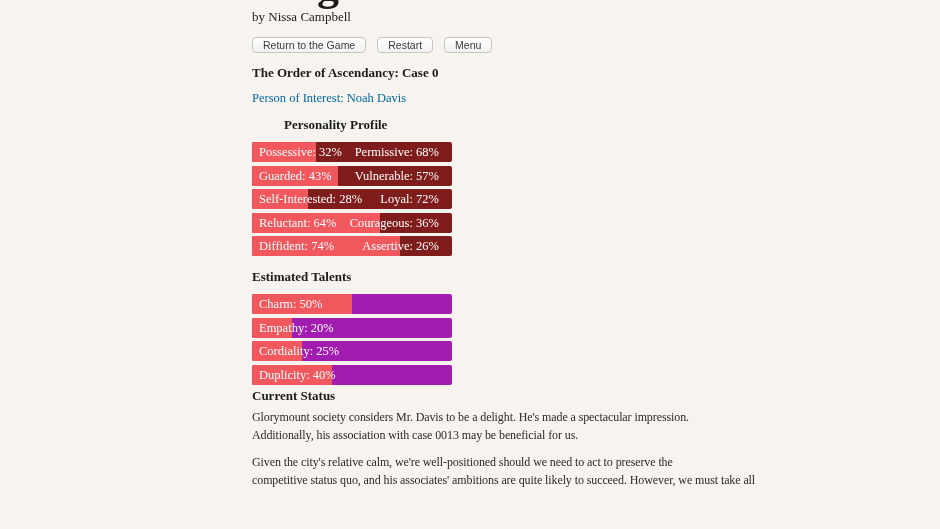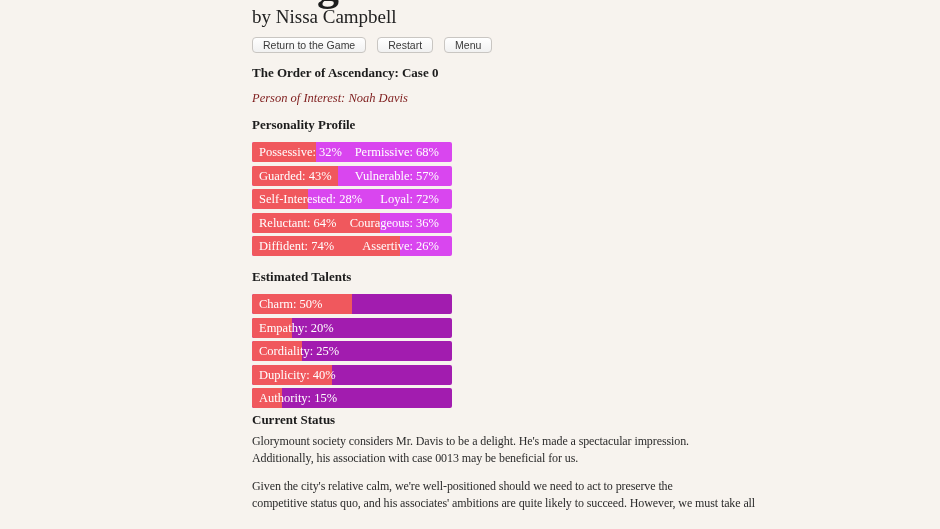--- a/index.html
+++ b/index.html
@@ -21,21 +21,21 @@
     position: absolute; left: 317px; top: -40px;
     font-size: 44px; font-weight: bold; color: #1c1c1c;
     font-family: "Liberation Serif", serif;
   }
   .content {
     margin-left: 252px;
     width: 470px;
   }
   .byline {
     margin-top: 7px;
-    font-size: 19px;
+    font-size: 13px;
     line-height: 20px;
     color: #222;
   }
   .toolbar {
     margin-top: 10px;
     height: 16px;
     display: flex;
     gap: 11px;
     align-items: center;
   }
@@ -51,31 +51,31 @@
     height: 16px;
     cursor: pointer;
   }
   .h-bold {
     font-size: 13px;
     font-weight: bold;
     line-height: 15px;
     color: #1c1c1c;
   }
   .case-title   { margin-top: 12px; }
-  .person-line  { margin-top: 11px; font-size: 12.5px; line-height: 15px; color: #7f1d1d; font-style: italic; }
-  .pers-heading { margin-top: 11px; }
+  .person-line  { margin-top: 11px; font-size: 12.5px; line-height: 15px; color: #0369a1; }
+  .pers-heading { margin-top: 11px; margin-left: 32px; }
   .bars { margin-top: 10px; width: 200px; }
   .bar {
     position: relative;
     width: 200px; height: 20px;
     margin-bottom: 3.5px;
     border-radius: 2px;
     overflow: hidden;
   }
-  .bar.duo   { background: #d946ef; }
+  .bar.duo   { background: #7f1d1d; }
   .bar.track { background: #a21caf; }
   .bar .fill {
     position: absolute; left: 0; top: 0; bottom: 0;
     background: #f0585d;
   }
   .bar .lbl {
     position: absolute; top: 0;
     font-size: 12.5px; line-height: 20px;
     color: #ffffff;
     white-space: nowrap;
@@ -157,24 +157,20 @@
       <span class="lbl left">Empathy: 20%</span>
     </div>
     <div class="bar track">
       <div class="fill" style="width: 25%;"></div>
       <span class="lbl left">Cordiality: 25%</span>
     </div>
     <div class="bar track">
       <div class="fill" style="width: 40%;"></div>
       <span class="lbl left">Duplicity: 40%</span>
     </div>
-    <div class="bar track">
-      <div class="fill" style="width: 15%;"></div>
-      <span class="lbl left">Authority: 15%</span>
-    </div>
   </div>
 
   <div class="h-bold status-heading">Current Status</div>
 
   <div class="para">
     <span>Glorymount society considers Mr. Davis to be a delight. He's made a spectacular impression.</span>
     <span>Additionally, his association with case 0013 may be beneficial for us.</span>
   </div>
 
   <div class="para second">

